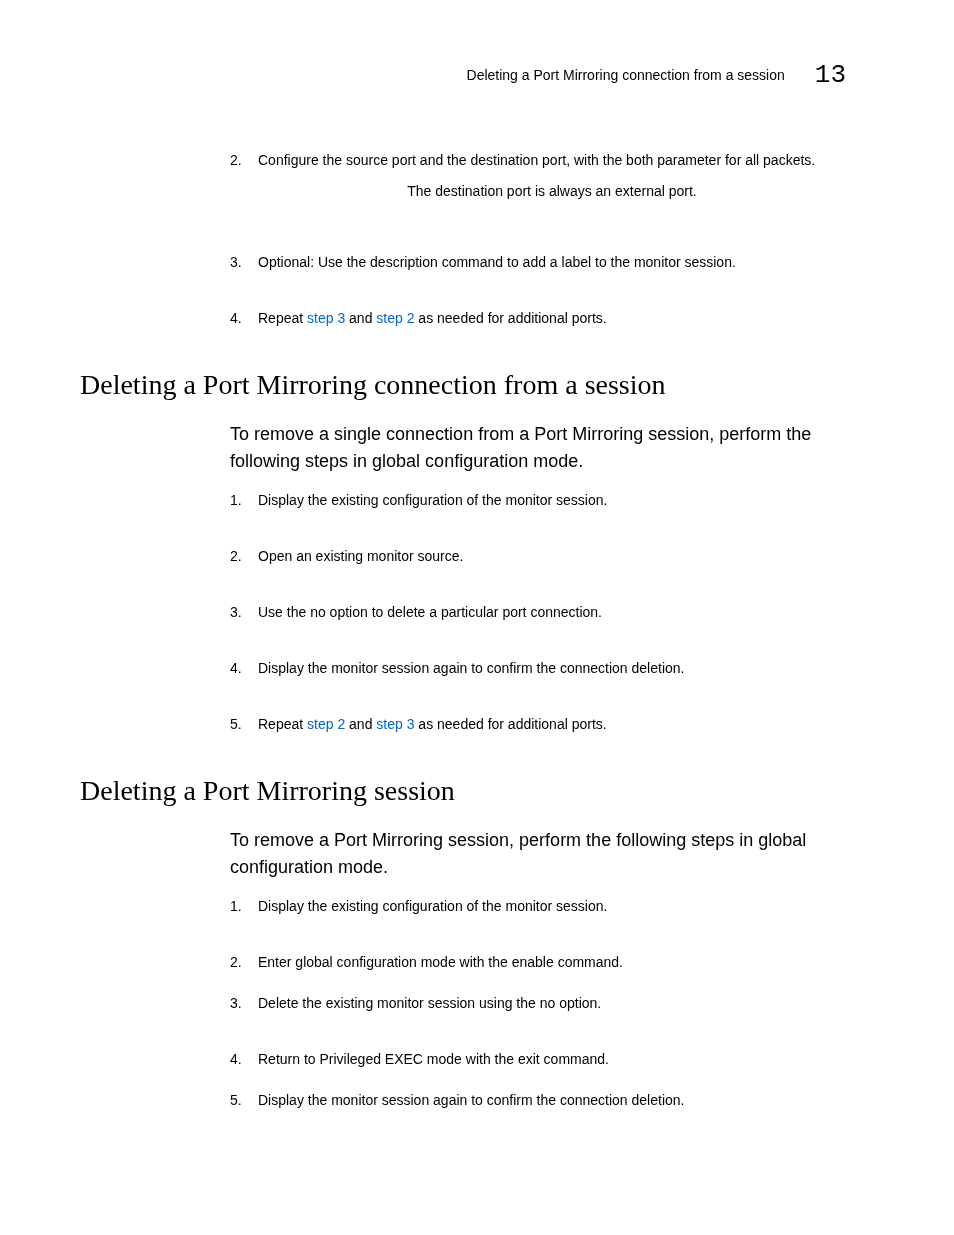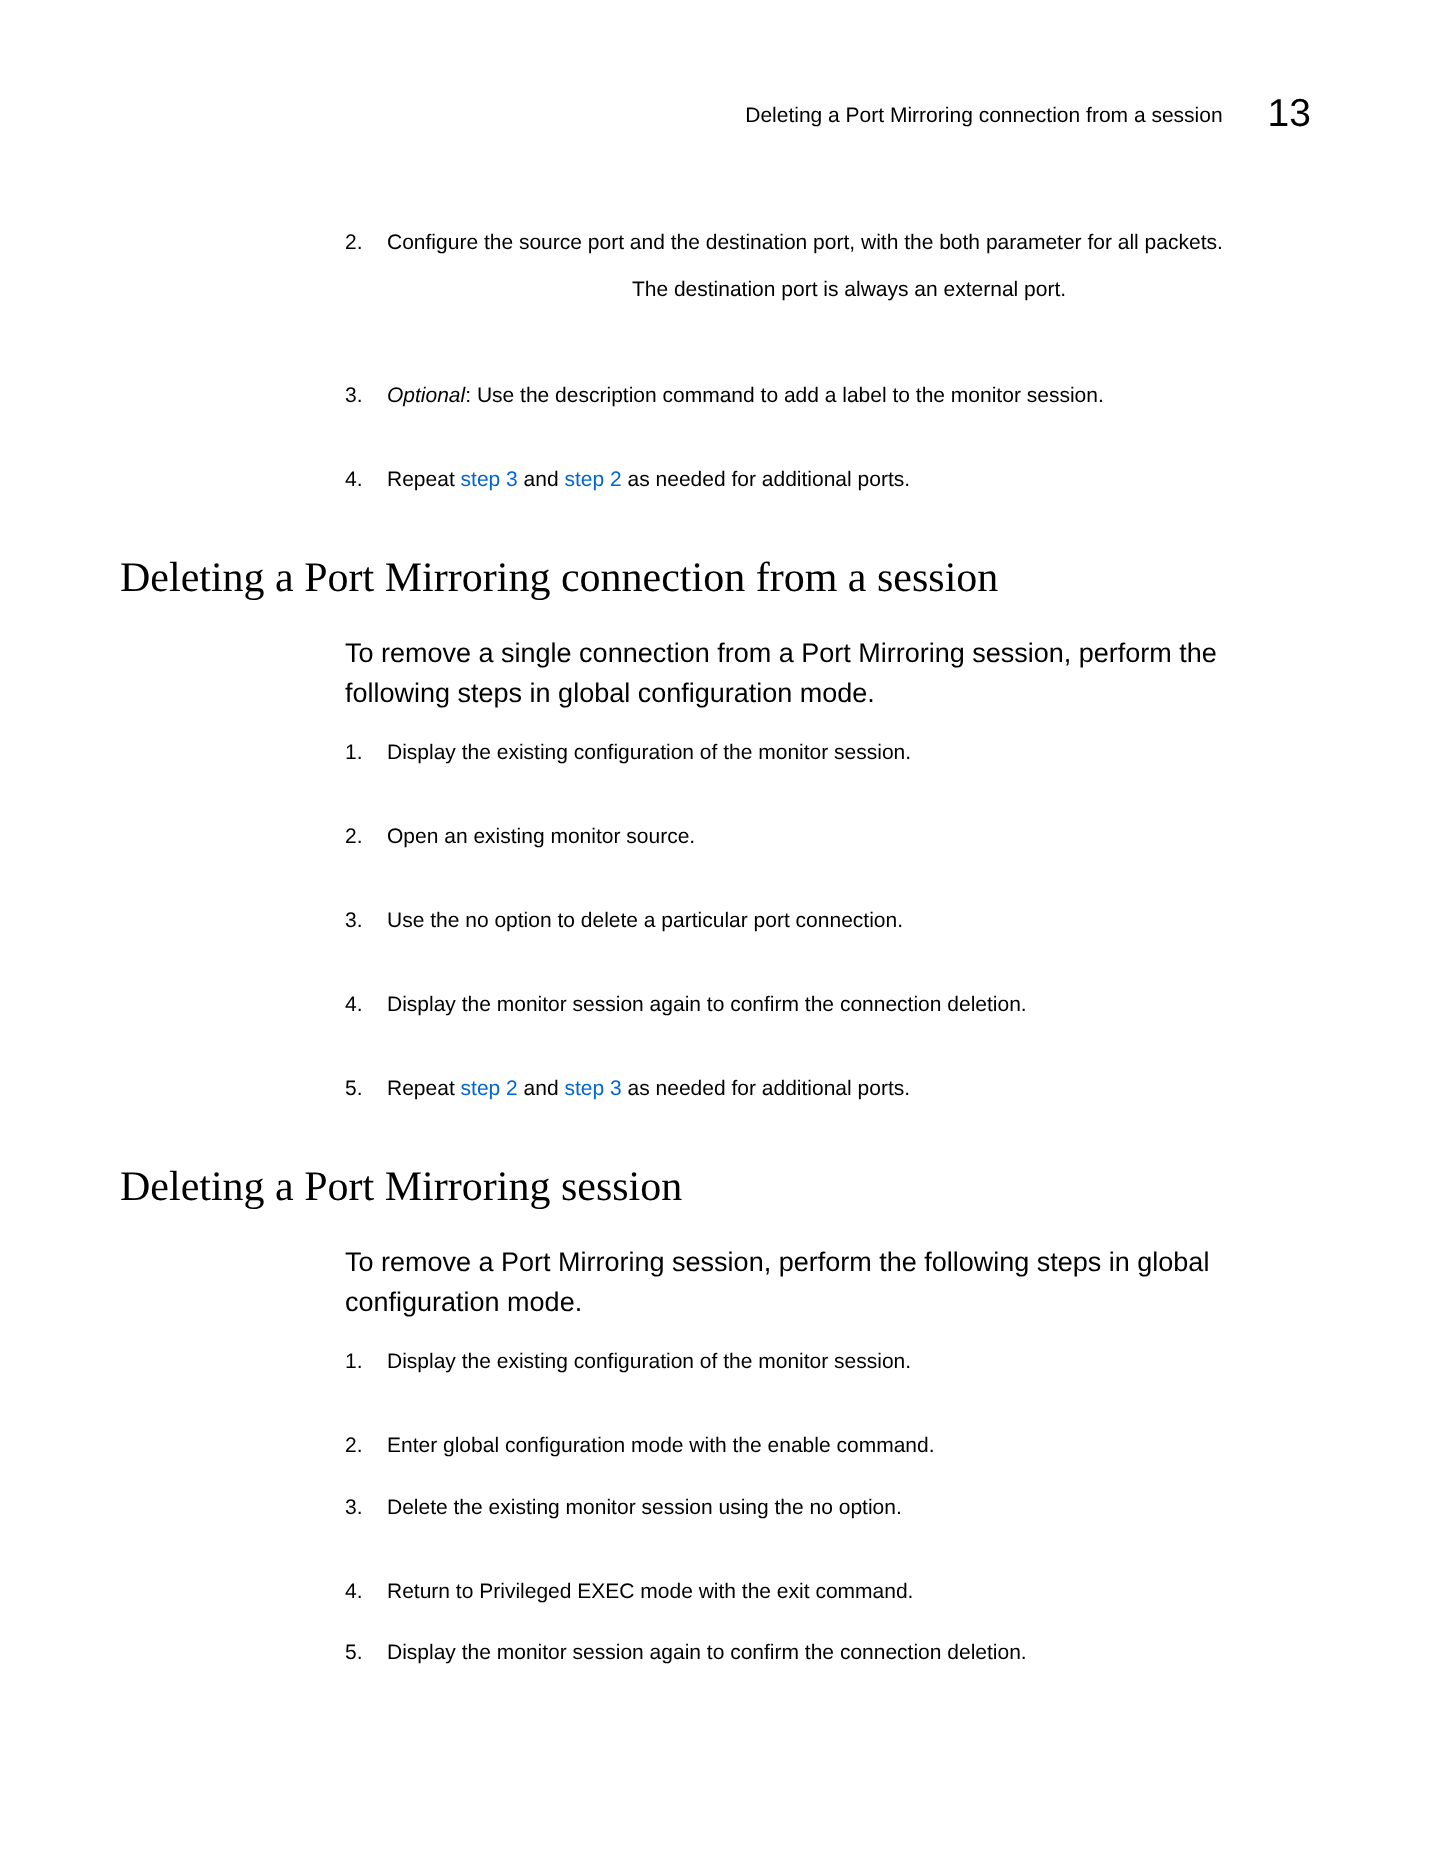--- a/index.html
+++ b/index.html
@@ -4,36 +4,36 @@
 <style>
   body {
     margin: 0;
     padding: 0;
     font-family: Arial, Helvetica, sans-serif;
     color: #000;
     background: #fff;
     width: 954px;
   }
   .page {
-    padding: 60px 80px 60px 80px;
+    padding: 60px 108px 60px 80px;
   }
   .header {
     display: flex;
     justify-content: flex-end;
     align-items: center;
     gap: 30px;
     margin-bottom: 60px;
   }
   .header-title {
     font-size: 14px;
     color: #000;
   }
   .page-number {
     font-size: 26px;
-    font-family: Liberation Sans, sans-serif;
+    font-family: Liberation Mono, monospace;
     font-weight: 400;
   }
   .content-block {
     margin-left: 150px;
   }
   .ol-item {
     display: flex;
     gap: 10px;
     margin-bottom: 20px;
     font-size: 14px;
@@ -62,21 +62,20 @@
     line-height: 1.5;
     margin-bottom: 15px;
   }
   .link {
     color: #0066cc;
   }
   .bold {
     font-weight: normal;
   }
   .italic {
-    font-style: italic;
   }
   .spacer {
     height: 30px;
   }
   .spacer-sm {
     height: 15px;
   }
 </style>
 </head>
 <body>

